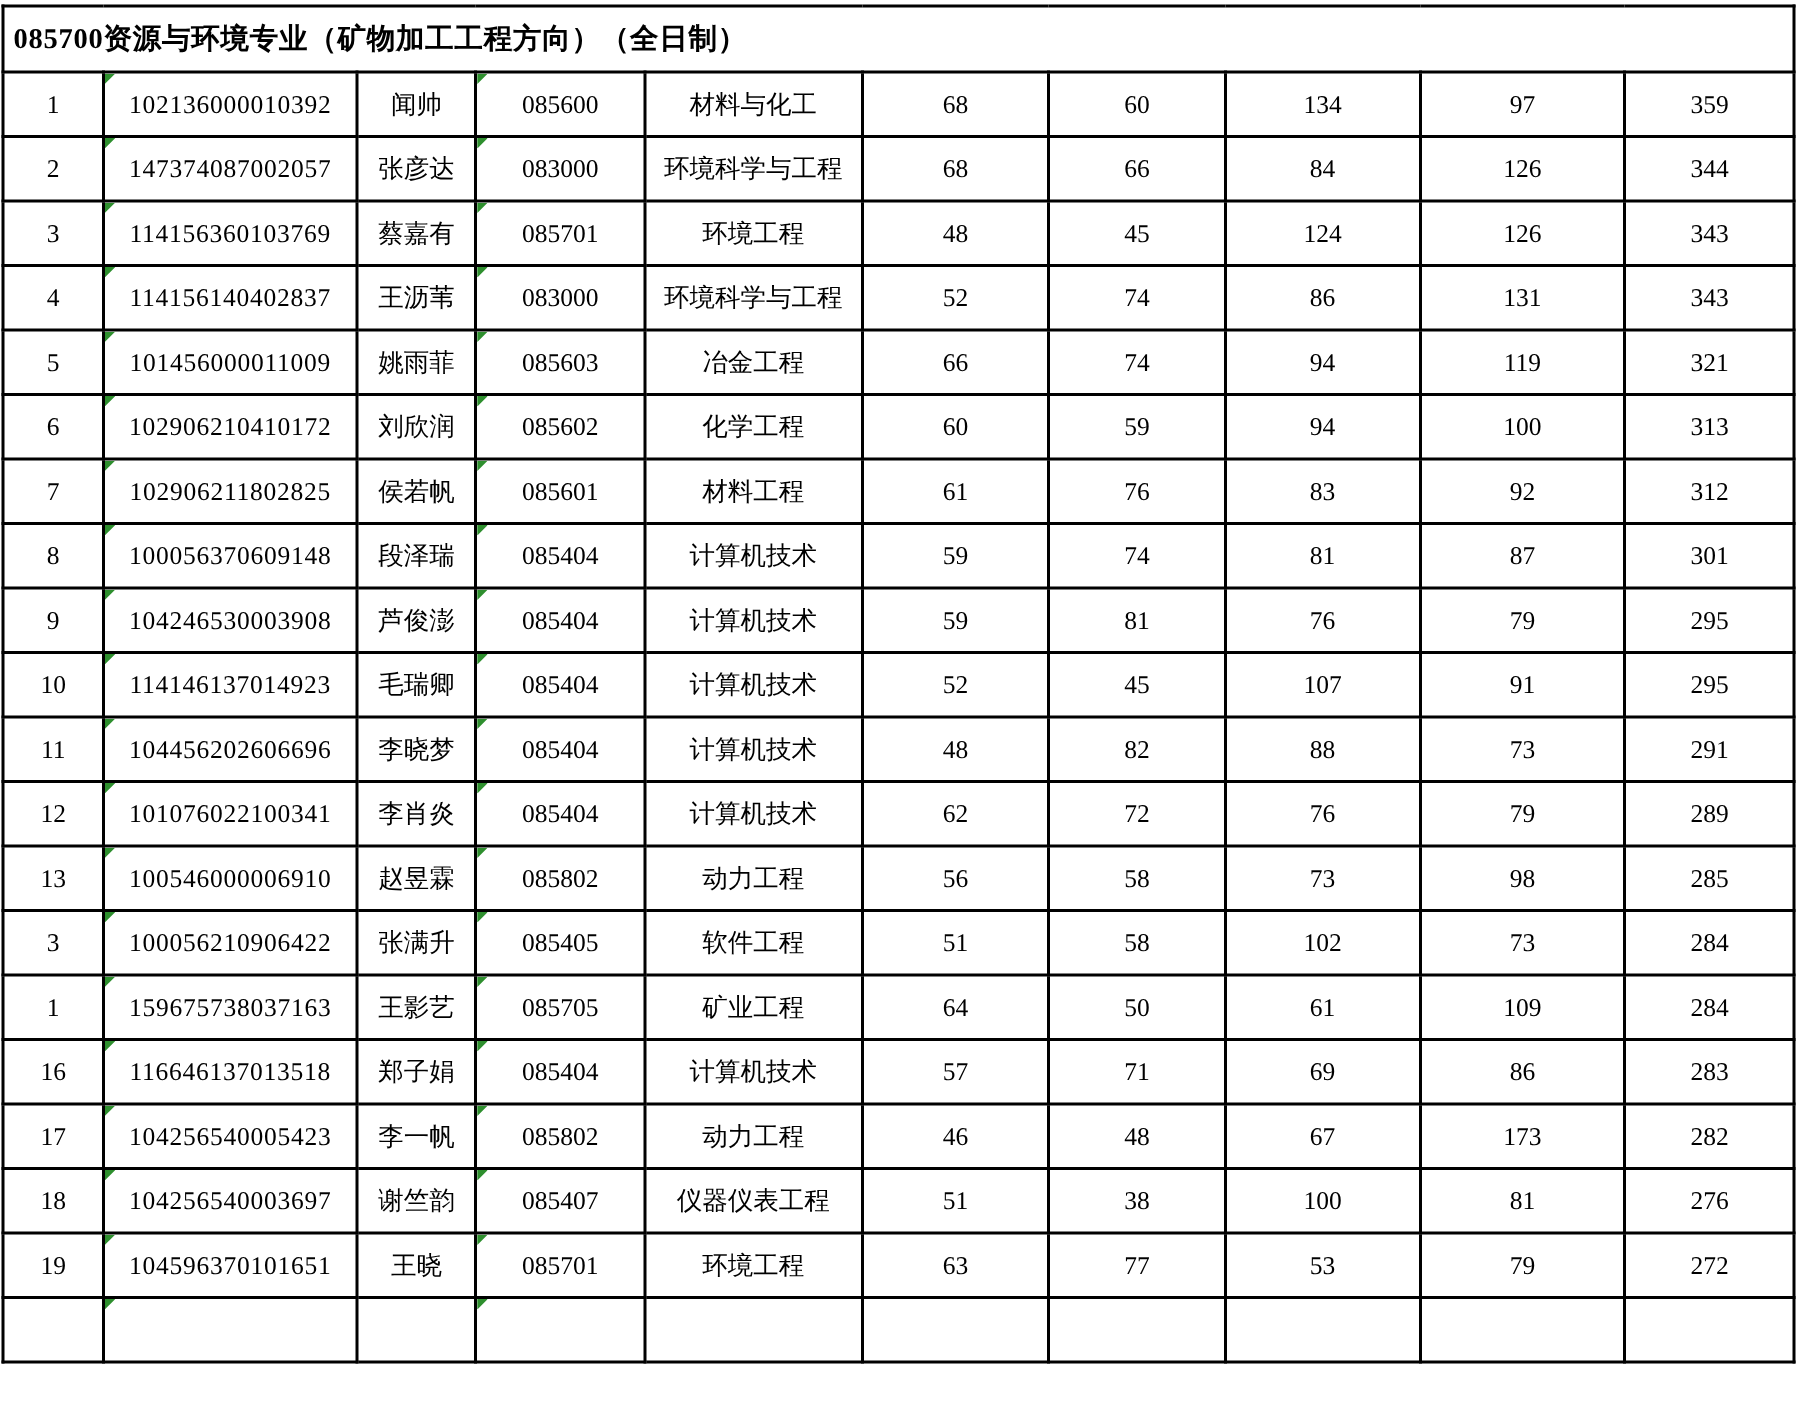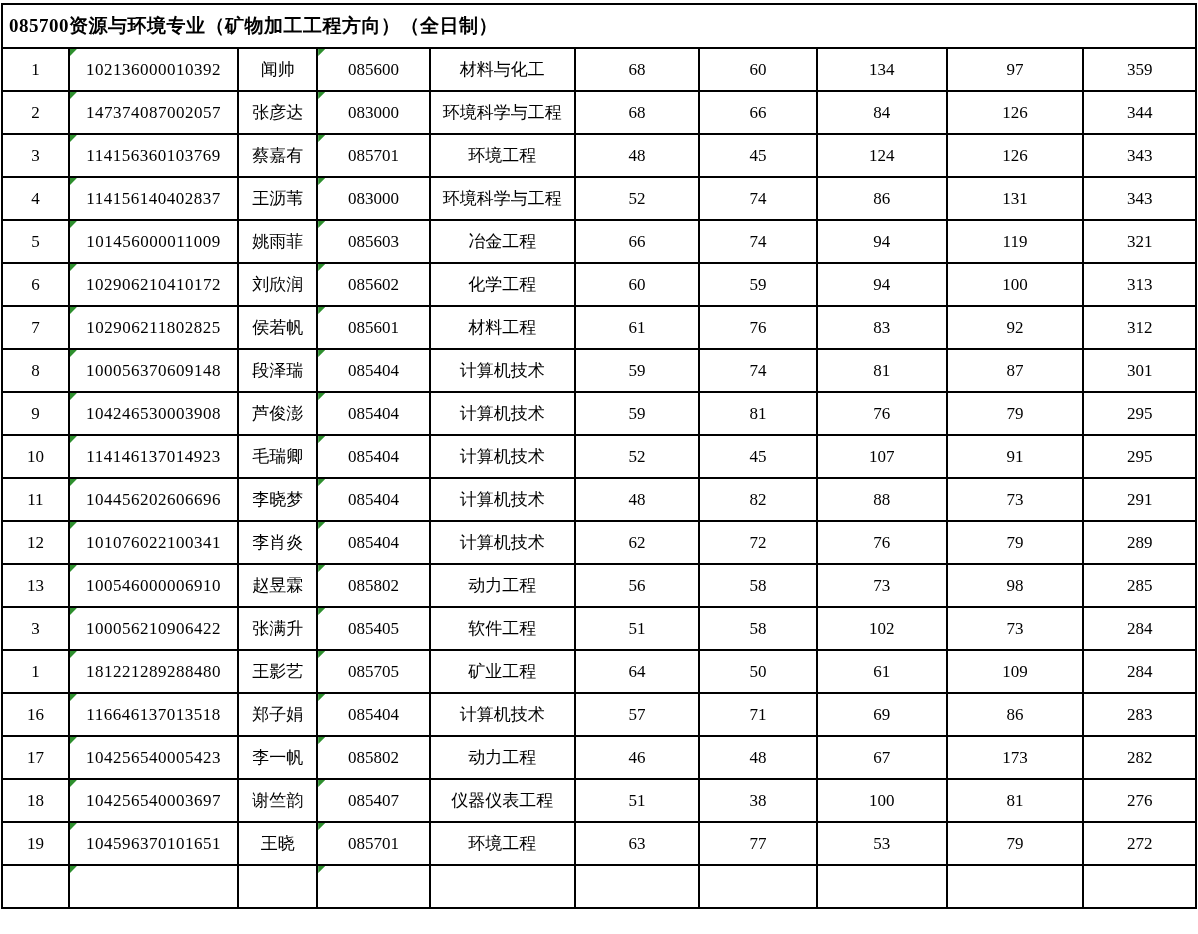--- a/index.html
+++ b/index.html
@@ -261,21 +261,21 @@
           <td data-name="cell-major_code"><span class="flag" data-name="green-corner-flag-icon"></span><span data-name="cell-text">085405</span></td>
           <td data-name="cell-major_name"><span data-name="cell-text">软件工程</span></td>
           <td data-name="cell-politics"><span data-name="cell-text">51</span></td>
           <td data-name="cell-foreign"><span data-name="cell-text">58</span></td>
           <td data-name="cell-course1"><span data-name="cell-text">102</span></td>
           <td data-name="cell-course2"><span data-name="cell-text">73</span></td>
           <td data-name="cell-total"><span data-name="cell-text">284</span></td>
         </tr>
         <tr class="data-row" data-name="table-row">
           <td data-name="cell-index"><span data-name="cell-text">1</span></td>
-          <td data-name="cell-candidate_id"><span class="flag" data-name="green-corner-flag-icon"></span><span data-name="cell-text">181221289288480</span></td>
+          <td data-name="cell-candidate_id"><span class="flag" data-name="green-corner-flag-icon"></span><span data-name="cell-text">159675738037163</span></td>
           <td data-name="cell-name"><span data-name="cell-text">王影艺</span></td>
           <td data-name="cell-major_code"><span class="flag" data-name="green-corner-flag-icon"></span><span data-name="cell-text">085705</span></td>
           <td data-name="cell-major_name"><span data-name="cell-text">矿业工程</span></td>
           <td data-name="cell-politics"><span data-name="cell-text">64</span></td>
           <td data-name="cell-foreign"><span data-name="cell-text">50</span></td>
           <td data-name="cell-course1"><span data-name="cell-text">61</span></td>
           <td data-name="cell-course2"><span data-name="cell-text">109</span></td>
           <td data-name="cell-total"><span data-name="cell-text">284</span></td>
         </tr>
         <tr class="data-row" data-name="table-row">

